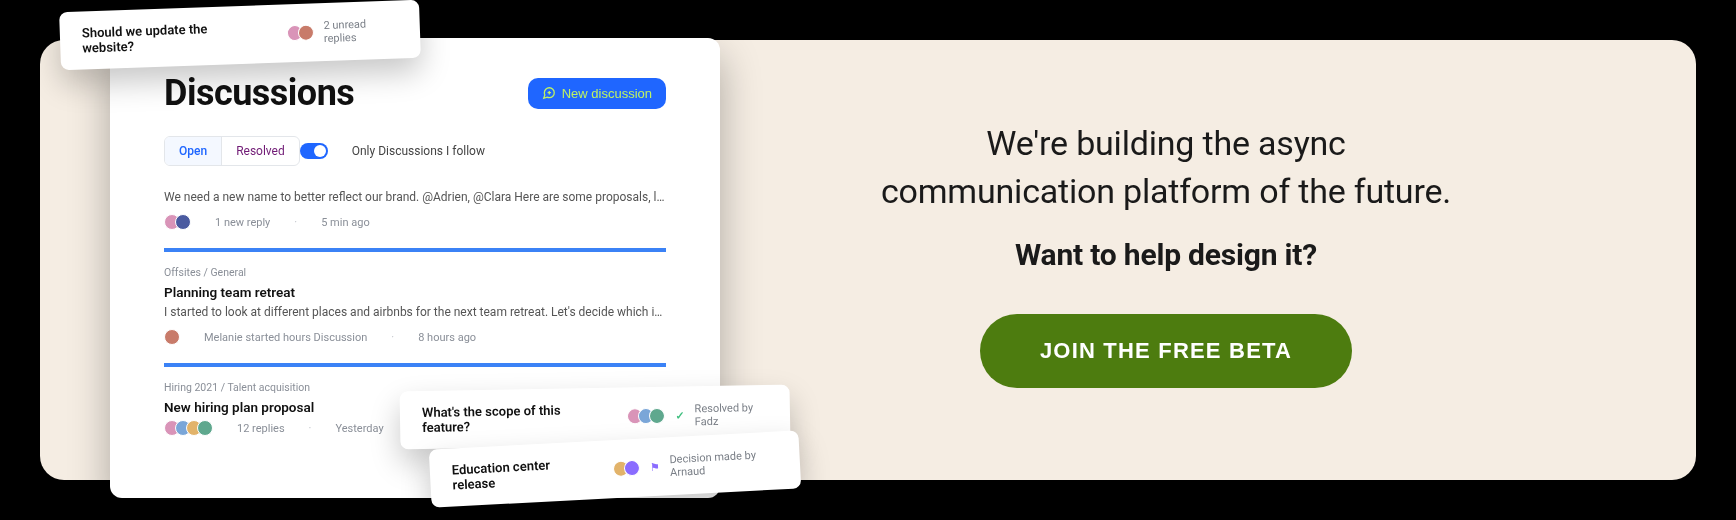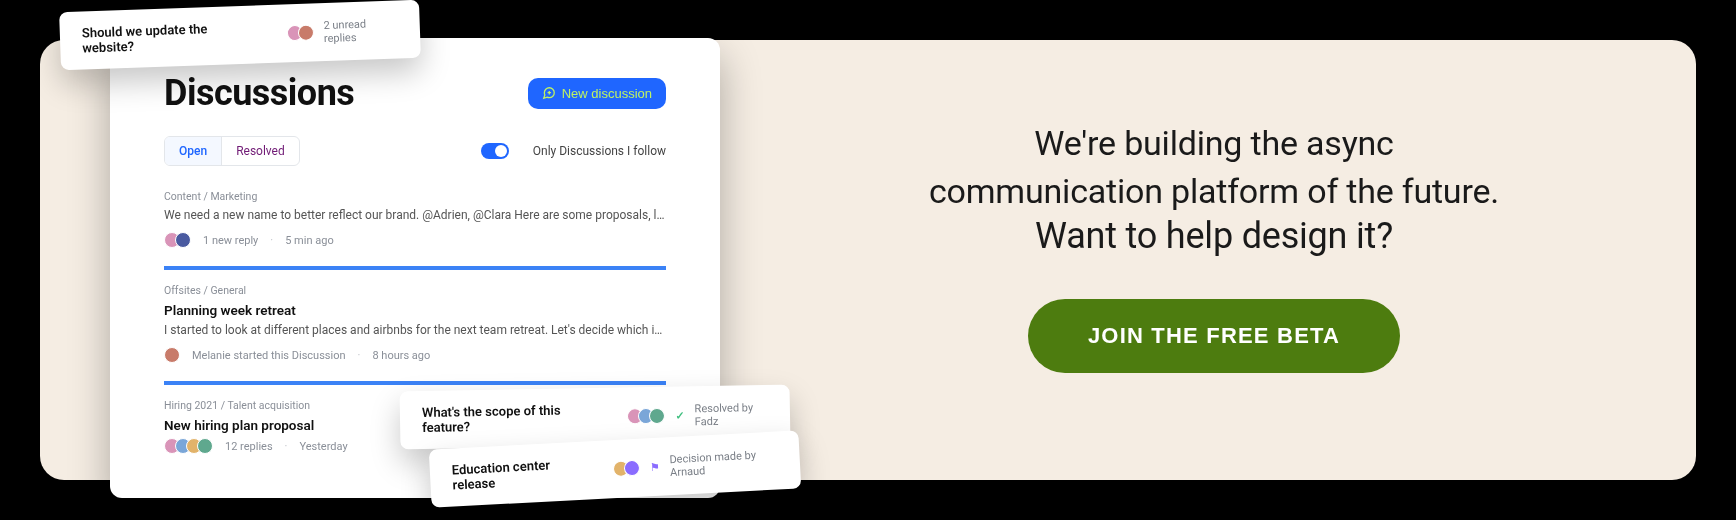--- a/index.html
+++ b/index.html
@@ -16,35 +16,36 @@
     left: 40px;
     top: 40px;
     width: 1656px;
     height: 440px;
     background: #f5ede3;
     border-radius: 24px;
   }
   
   .marketing {
     position: absolute;
-    left: 824px;
+    left: 776px;
     top: 120px;
     width: 780px;
     text-align: center;
     color: #1a1a1a;
   }
   .marketing h1 {
     font-size: 34px;
     font-weight: 400;
     line-height: 1.4;
     letter-spacing: -0.2px;
   }
   .marketing h2 {
-    font-size: 36px;
-    font-weight: 400;
+    margin-top: 22px;
+    font-size: 30px;
+    font-weight: 700;
     letter-spacing: -0.2px;
   }
   .cta {
     display: inline-block;
     margin-top: 42px;
     background: #4d7c0f;
     color: #fff;
     font-size: 22px;
     font-weight: 700;
     letter-spacing: 1.2px;
@@ -89,21 +90,20 @@
     font-weight: 500;
     display: flex;
     align-items: center;
     gap: 6px;
     cursor: pointer;
   }
   .new-disc svg { width: 14px; height: 14px; }
   .filter-row {
     display: flex;
     align-items: center;
-    justify-content: space-between;
     margin-bottom: 24px;
   }
   .tabs {
     display: flex;
     border: 1px solid #e3e6ea;
     border-radius: 6px;
     overflow: hidden;
     font-size: 12px;
   }
   .tab {
@@ -161,21 +161,21 @@
     font-size: 12px;
     color: #555;
     white-space: nowrap;
     overflow: hidden;
     text-overflow: ellipsis;
     margin-bottom: 10px;
   }
   .meta {
     display: flex;
     align-items: center;
-    gap: 12px;
+    gap: 24px;
     font-size: 11px;
     color: #8a8f98;
   }
   .avatars {
     display: flex;
   }
   .av {
     width: 16px;
     height: 16px;
     border-radius: 50%;
@@ -267,42 +267,41 @@
       <div class="tab">Resolved</div>
     </div>
     <div class="follow">
       <div class="toggle"></div>
       <span>Only Discussions I follow</span>
     </div>
   </div>
 
   <div>
     <div class="disc-item">
-      <div class="breadcrumb">Content / Marketing</div>
       <div class="disc-snippet">We need a new name to better reflect our brand. @Adrien, @Clara Here are some proposals, let m…</div>
       <div class="meta">
         <div class="avatars">
           <div class="av" style="background:#d994b8"></div>
           <div class="av" style="background:#4a5aa0"></div>
         </div>
         <span>1 new reply</span>
         <span class="dot-sep">·</span>
         <span>5 min ago</span>
       </div>
     </div>
 
     <div class="disc-item">
       <div class="breadcrumb">Offsites / General</div>
-      <div class="disc-title">Planning week retreat</div>
+      <div class="disc-title">Planning team retreat</div>
       <div class="disc-snippet">I started to look at different places and airbnbs for the next team retreat. Let's decide which is the b…</div>
       <div class="meta">
         <div class="avatars">
           <div class="av" style="background:#c87b6a"></div>
         </div>
-        <span>Melanie started this Discussion</span>
+        <span>Melanie started hours Discussion</span>
         <span class="dot-sep">·</span>
         <span>8 hours ago</span>
       </div>
     </div>
 
     <div class="disc-item">
       <div class="breadcrumb">Hiring 2021 / Talent acquisition</div>
       <div class="disc-title">New hiring plan proposal</div>
       <div class="meta">
         <div class="avatars">

